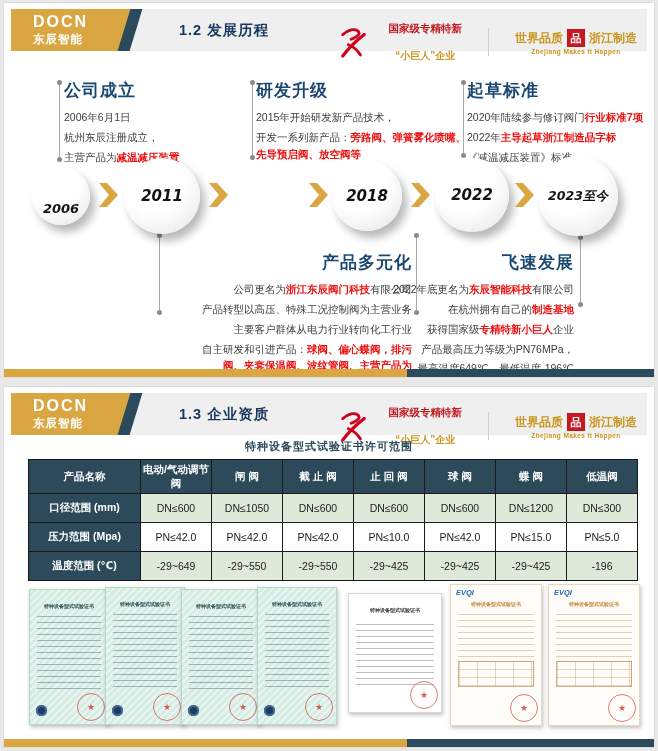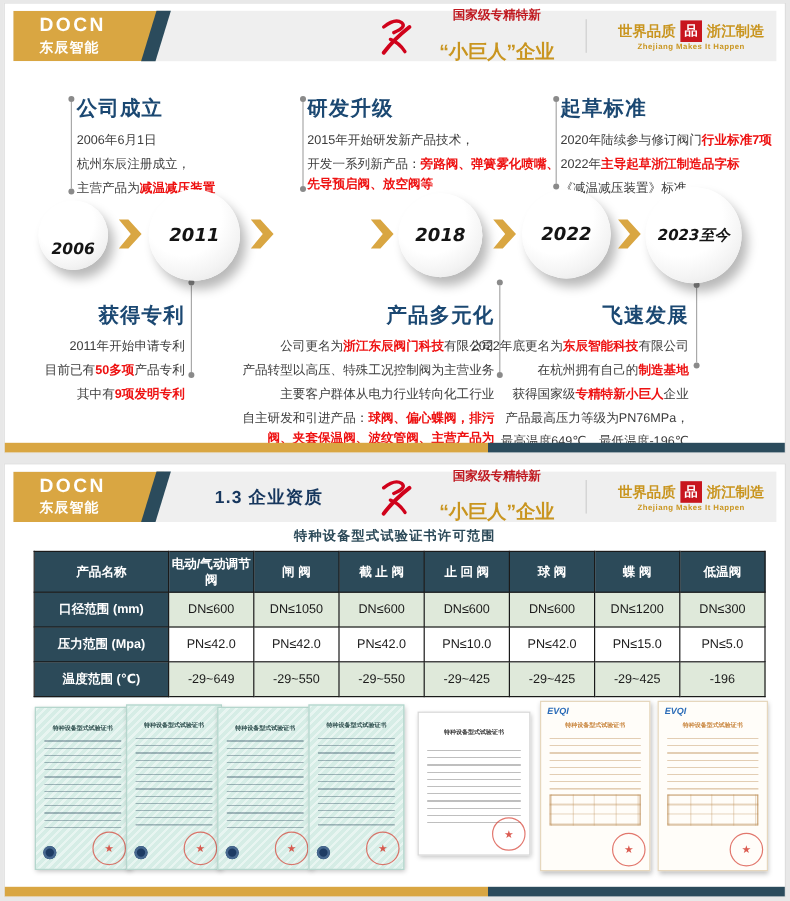--- a/index.html
+++ b/index.html
@@ -12,24 +12,24 @@
              background:linear-gradient(90deg,#d9a642 0 62%,#2b4b5c 62% 100%);}
   
   .hdr{position:absolute;top:6px;left:7px;right:7px;height:42px;background:#efefef;}
   .logo-block{position:absolute;left:0;top:0;width:126px;height:42px;background:#d9a642;
               clip-path:polygon(0 0,100% 0,88% 100%,0 100%);}
   .diag{position:absolute;left:113px;top:0;width:12px;height:42px;background:#2b4b5c;transform:skewX(-17deg);}
   .logo-main{position:absolute;left:22px;top:4px;color:#fff;font-weight:bold;font-size:16px;letter-spacing:2px;}
   .logo-sub{position:absolute;left:22px;top:23px;color:#fff;font-weight:bold;font-size:11.5px;letter-spacing:1px;}
   .hdr-title{position:absolute;left:168px;top:0;height:42px;display:flex;align-items:center;
              color:#17375e;font-weight:bold;font-size:14.5px;letter-spacing:1px;}
-  .badges{position:absolute;right:10px;top:0;height:42px;display:flex;align-items:center;gap:16px;}
+  .badges{position:absolute;right:10px;top:12px;height:42px;display:flex;align-items:center;gap:16px;}
   .b1{margin-left:6px;text-align:center;}
   .b1-l1{color:#c01920;font-weight:bold;font-size:10.5px;}
-  .b1-l2{color:#c9951f;font-weight:bold;font-size:16px;margin-top:13px;}
+  .b1-l2{color:#c9951f;font-weight:bold;font-size:10px;margin-top:13px;}
   .bdiv{width:1px;height:28px;background:#cfcfcf;margin:0 10px;}
   .b2-row{display:flex;align-items:center;color:#c9951f;font-weight:bold;font-size:12px;}
   .zj-sq{display:inline-block;width:18px;height:18px;background:#c8161e;color:#fff;font-size:11px;
          line-height:18px;text-align:center;margin:0 4px;font-weight:bold;}
   .b2-slogan{color:#c9951f;font-weight:bold;font-size:6.5px;text-align:center;letter-spacing:.4px;margin-top:1px;}
   
   .event{position:absolute;color:#3c3c3c;font-size:10.5px;line-height:1.6;}
   .event h3{margin:0 0 5px 0;font-size:17px;color:#1b4872;letter-spacing:1px;}
   .event p{margin:0 0 3px 0;}
   .red{color:#ee1111;font-weight:bold;}
@@ -86,20 +86,21 @@
 
 <div class="canvas">
 
   <div class="slide" id="slide1">
     <div class="hdr">
       <div class="logo-block">
         <div class="logo-main">DOCN</div>
         <div class="logo-sub">东辰智能</div>
       </div>
       <div class="diag"></div>
+      <div class="hdr-title">1.2  发展历程</div>
       <div class="badges">
         <svg width="28" height="32" viewBox="0 0 30 34">
           <path d="M4 9 Q14 1 20 5 Q25 9 13 14" fill="none" stroke="#d0021b" stroke-width="3" stroke-linecap="round"></path>
           <path d="M4 32 Q13 20 27 9" fill="none" stroke="#d0021b" stroke-width="3.5" stroke-linecap="round"></path>
           <path d="M10 20 Q18 23 23 31" fill="none" stroke="#d0021b" stroke-width="3" stroke-linecap="round"></path>
         </svg>
         <div class="b1">
           <div class="b1-l1">国家级专精特新</div>
           <div class="b1-l2">“小巨人”企业</div>
         </div>
@@ -165,26 +166,20 @@
     <svg class="chev" style="left:302px;top:178px;" width="24" height="28" viewBox="0 0 22 28">
         <path d="M2 2 L10 2 L21 14 L10 26 L2 26 L12 14 Z" fill="#d9a642"></path>
       </svg>
     <svg class="chev" style="left:404px;top:178px;" width="24" height="28" viewBox="0 0 22 28">
         <path d="M2 2 L10 2 L21 14 L10 26 L2 26 L12 14 Z" fill="#d9a642"></path>
       </svg>
     <svg class="chev" style="left:508px;top:178px;" width="24" height="28" viewBox="0 0 22 28">
         <path d="M2 2 L10 2 L21 14 L10 26 L2 26 L12 14 Z" fill="#d9a642"></path>
       </svg>
 
-    <div class="event ra" id="ev-patents" style="left:10px;top:246px;width:140px;">
-      <h3>获得专利</h3>
-      <p><span>2011年开始申请专利</span></p>
-      <p><span>目前已有</span><span class="red">50多项</span><span>产品专利</span></p>
-      <p><span>其中有</span><span class="red">9项发明专利</span></p>
-    </div>
     <div class="event ra" id="ev-diversify" style="left:180px;top:246px;width:228px;">
       <h3>产品多元化</h3>
       <p><span>公司更名为</span><span class="red">浙江东辰阀门科技</span><span>有限公司</span></p>
       <p><span>产品转型以高压、特殊工况控制阀为主营业务</span></p>
       <p><span>主要客户群体从电力行业转向化工行业</span></p>
       <p><span>自主研发和引进产品：</span><span class="red">球阀、偏心蝶阀，排污阀、夹套保温阀、波纹管阀、主营产品为</span></p>
     </div>
     <div class="event ra" id="ev-growth" style="left:350px;top:246px;width:220px;">
       <h3>飞速发展</h3>
       <p><span>2022年底更名为</span><span class="red">东辰智能科技</span><span>有限公司</span></p>

